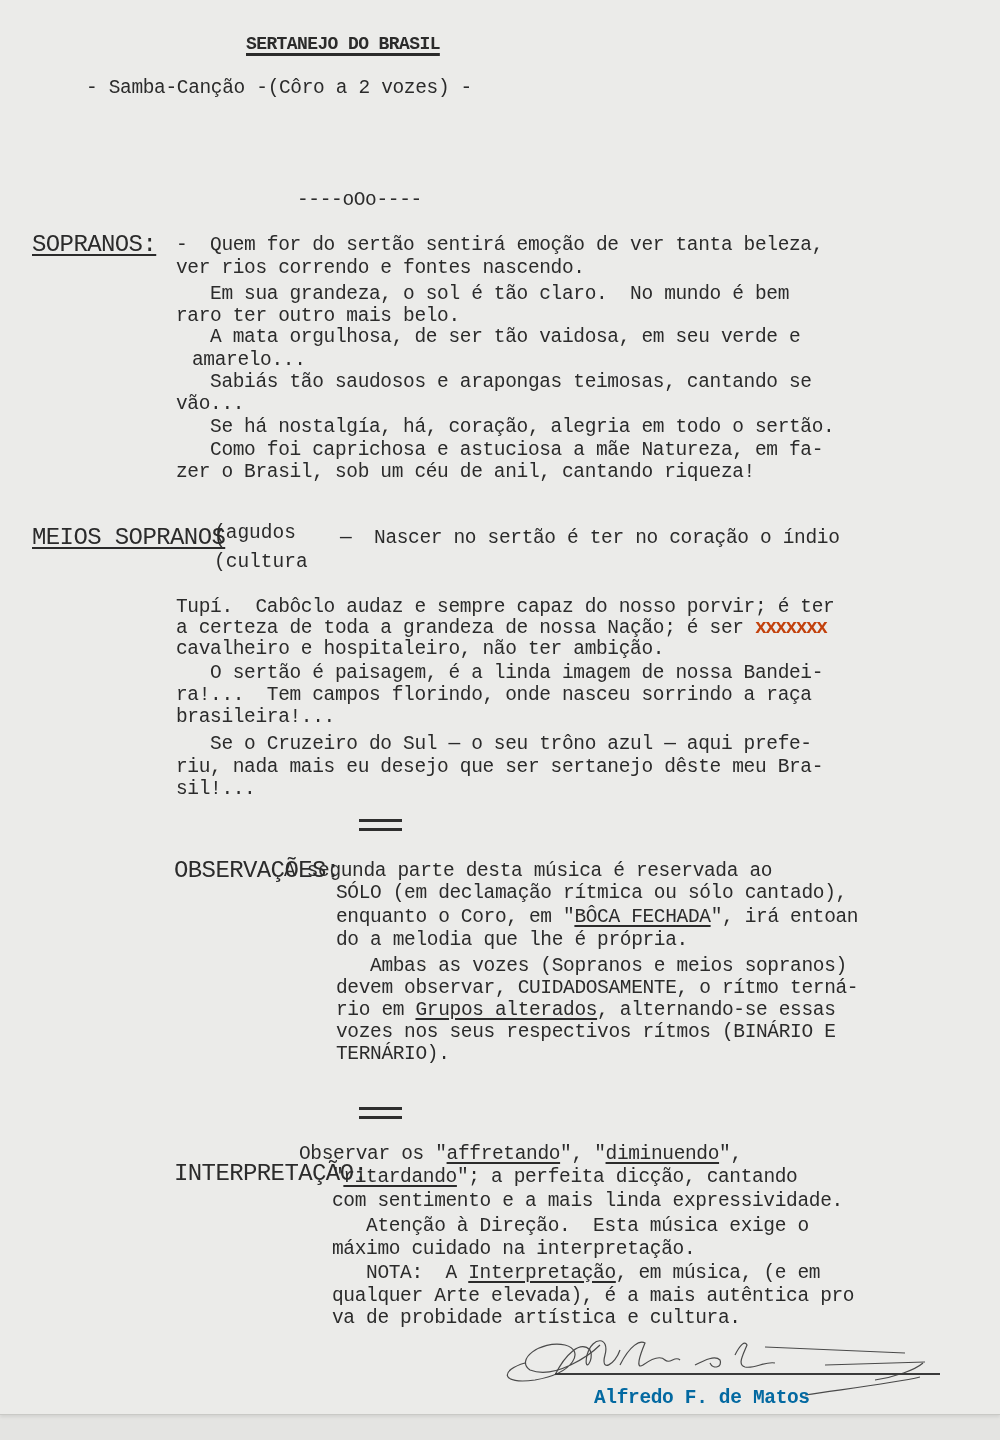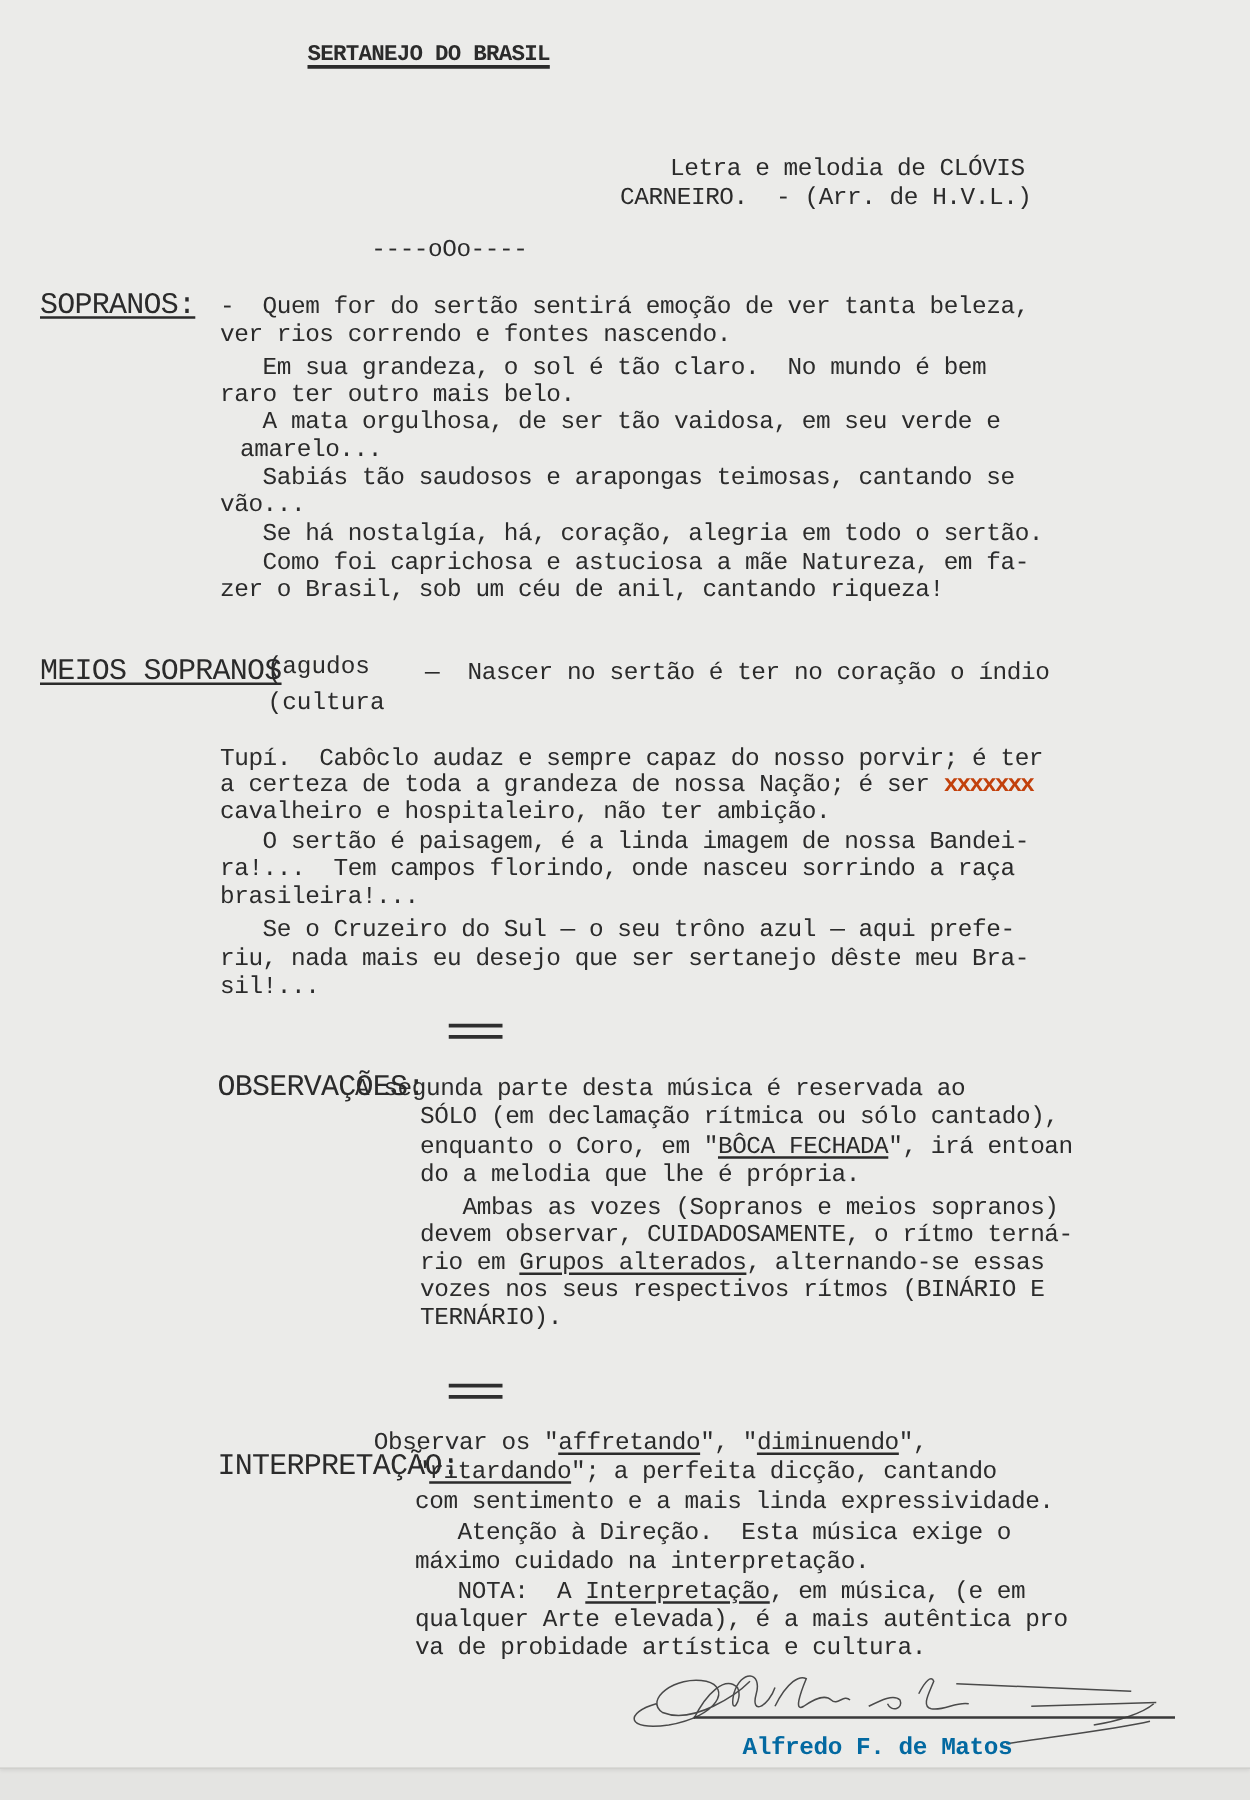--- a/index.html
+++ b/index.html
@@ -70,23 +70,22 @@
       background: #3a3a3a;
     }
   </style>
 </head>
 <body>
 
 <div class="paper">
 
   <div class="line title" style="left:246px; top:33px;">SERTANEJO DO BRASIL</div>
 
+  <div class="line" style="left:86px; top:77px;">- Samba-Canção -(Côro a 2 vozes) -</div>
 
-  <div class="line" style="left:536px; top:124px;">Letra e melodia de CLÓVIS</div>
-  <div class="line" style="left:496px; top:147px;">CARNEIRO.  - (Arr. de H.V.L.)</div>
 
   <div class="line" style="left:297px; top:189px;">----oOo----</div>
 
   <div>
     <div class="line label u" style="left:32px; top:234px;">SOPRANOS:</div>
     <div class="line" style="left:176px; top:234px;">-  Quem for do sertão sentirá emoção de ver tanta beleza,</div>
     <div class="line" style="left:176px; top:257px;">ver rios correndo e fontes nascendo.</div>
     <div class="line" style="left:176px; top:283px;">   Em sua grandeza, o sol é tão claro.  No mundo é bem</div>
     <div class="line" style="left:176px; top:305px;">raro ter outro mais belo.</div>
     <div class="line" style="left:176px; top:326px;">   A mata orgulhosa, de ser tão vaidosa, em seu verde e</div>

